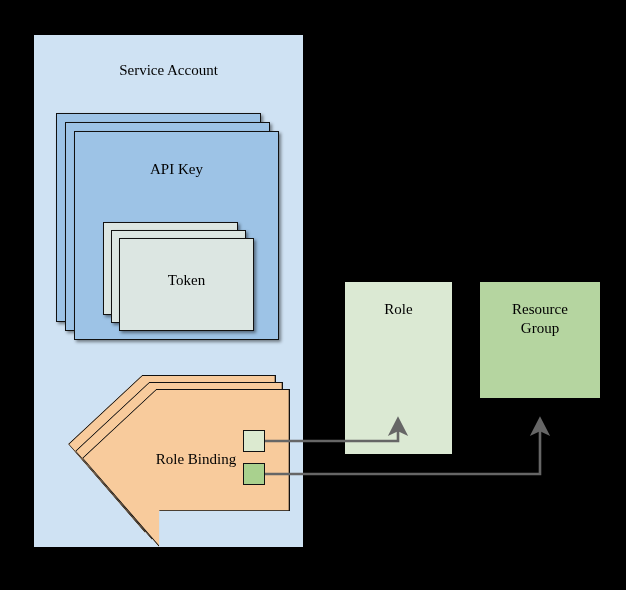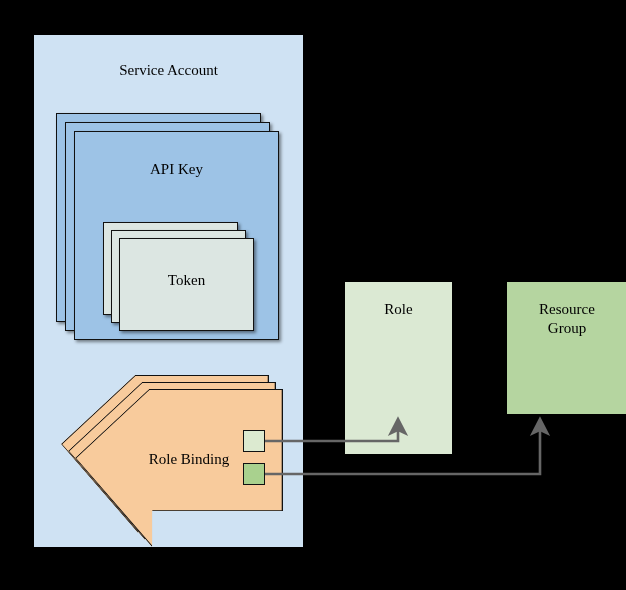--- a/index.html
+++ b/index.html
@@ -58,21 +58,21 @@
   #apikey-front > .label { top: 28px; text-align: center; }
 
   
   #token-stack { left: 103px; top: 222px; width: 155px; height: 113px; }
   #token-back-2 { left: 0px;  top: 0px;  width: 135px; height: 93px; }
   #token-back-1 { left: 8px;  top: 8px;  width: 135px; height: 93px; }
   #token-front  { left: 16px; top: 16px; width: 135px; height: 93px; }
   #token-front > .label { top: 32px; }
 
   
-  #rolebinding-stack { left: 53px; top: 368px; width: 230px; height: 172px; }
+  #rolebinding-stack { left: 60px; top: 368px; width: 230px; height: 172px; }
   .arrow {
     position: absolute;
     width: 216px;
     height: 165px;
     background: #f8cb9c;
     filter: drop-shadow(2px 2px 2px rgba(0,0,0,0.45));
     -webkit-clip-path: polygon(3.7% 46.1%, 38.0% 4.2%, 100% 4.2%, 100% 78.2%, 39.4% 78.2%, 39.4% 100%);
     clip-path: polygon(3.7% 46.1%, 38.0% 4.2%, 100% 4.2%, 100% 78.2%, 39.4% 78.2%, 39.4% 100%);
   }
   .arrow-outline {
@@ -120,21 +120,21 @@
   #port-role { left: 243px; top: 430px; background: #dcead0; }
   #port-resource { left: 243px; top: 463px; background: #a9d18e; }
 
   
   #role-box {
     left: 345px; top: 282px; width: 107px; height: 172px;
     background: #dbe9d3;
   }
   #role-box > .label { top: 18px; }
   #resource-box {
-    left: 507px; top: 282px; width: 120px; height: 132px;
+    left: 480px; top: 282px; width: 120px; height: 116px;
     background: #b5d5a0;
   }
   #resource-box > .label { top: 18px; }
 
   #connectors {
     position: absolute;
     left: 0; top: 0;
     width: 626px; height: 590px;
     pointer-events: none;
   }

